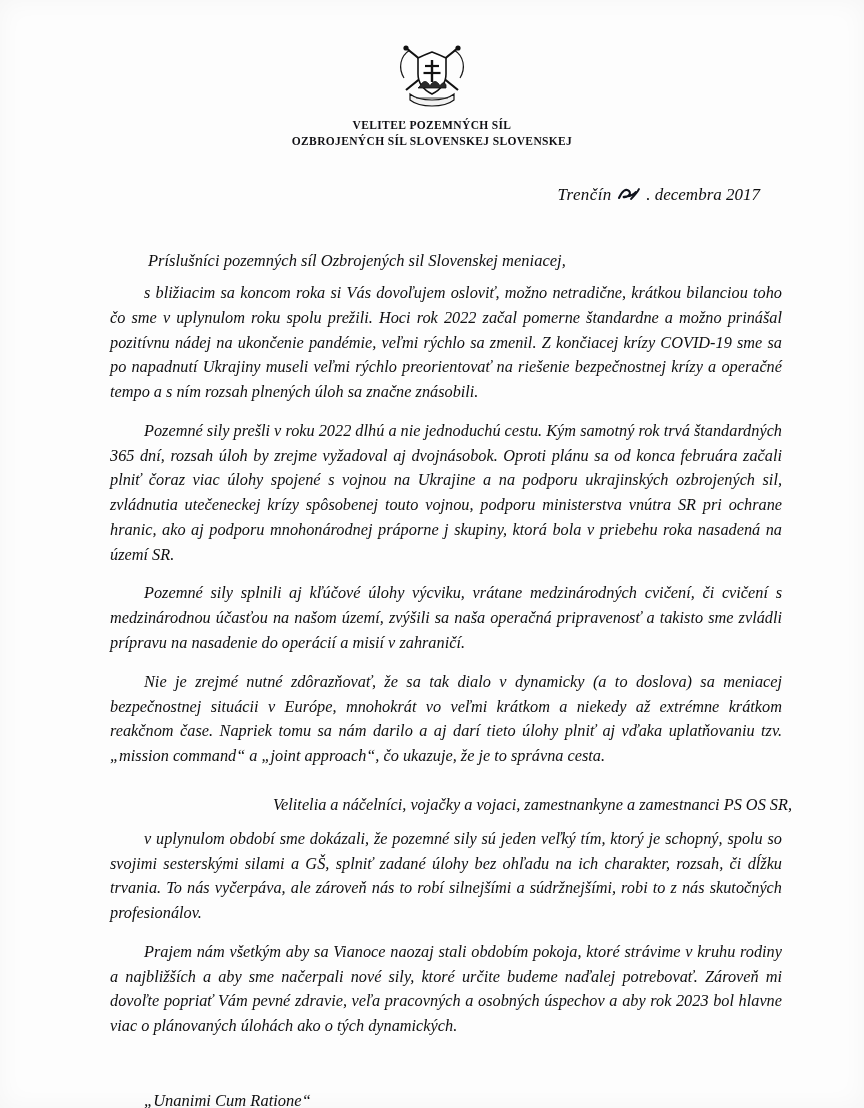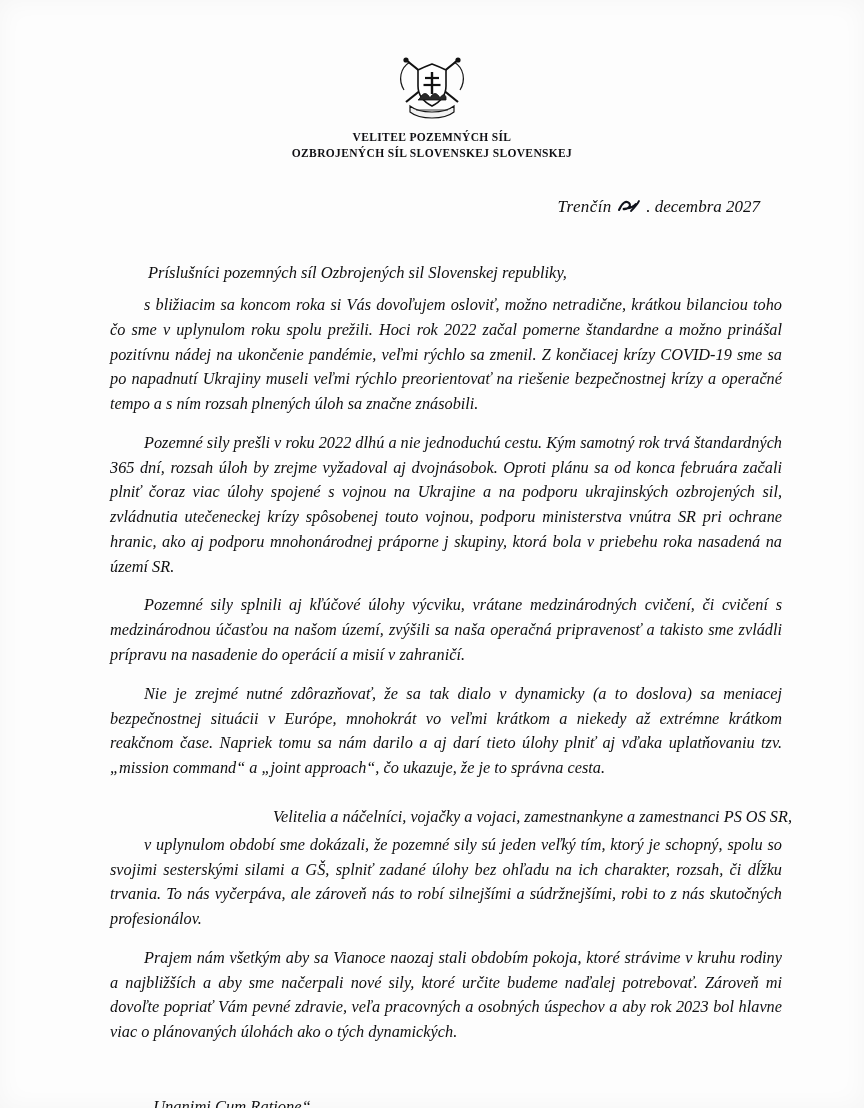--- a/index.html
+++ b/index.html
@@ -14,21 +14,21 @@
     color: #0f0f10;
     overflow: hidden;
     position: relative;
   }
   .page {
     position: relative;
     width: 864px;
     height: 1108px;
     background: #fdfdfd;
     box-sizing: border-box;
-    padding: 16px 72px;
+    padding: 4px 72px;
   }
 
   
   .emblem-wrap {
     padding-top: 34px;
     display: flex;
     flex-direction: column;
     align-items: center;
   }
   .emblem {
@@ -150,35 +150,35 @@
   </div>
 
   <div class="placedate">
     <span class="city">Trenčín</span>
     <span class="daymark">
       <svg viewBox="0 0 26 18" width="26" height="18" aria-hidden="true">
         <path d="M3 13 C6 6, 10 3, 13 6 C16 9, 11 13, 7 12 C11 11, 16 12, 20 7" stroke="#10131c" stroke-width="2.1" fill="none" stroke-linecap="round"></path>
         <path d="M15 14 C18 11, 21 8, 23 4" stroke="#10131c" stroke-width="1.8" fill="none" stroke-linecap="round"></path>
       </svg>
     </span>
-    <span>. decembra 2027</span>
+    <span>. decembra 2017</span>
   </div>
 
-  <div class="salutation">Príslušníci pozemných síl Ozbrojených sil Slovenskej republiky,</div>
+  <div class="salutation">Príslušníci pozemných síl Ozbrojených sil Slovenskej meniacej,</div>
 
   <div class="body-block">
     <p class="para">s bližiacim sa koncom roka si Vás dovoľujem osloviť, možno netradične, krátkou bilanciou toho čo sme v uplynulom roku spolu prežili. Hoci rok 2022 začal pomerne štandardne a možno prinášal pozitívnu nádej na ukončenie pandémie, veľmi rýchlo sa zmenil. Z končiacej krízy COVID-19 sme sa po napadnutí Ukrajiny museli veľmi rýchlo preorientovať na riešenie bezpečnostnej krízy  a operačné tempo a s ním rozsah plnených úloh sa značne znásobili.</p>
     <p class="para">Pozemné sily prešli v roku 2022 dlhú a nie jednoduchú cestu. Kým samotný rok trvá štandardných 365 dní, rozsah úloh by zrejme vyžadoval aj dvojnásobok. Oproti plánu sa od konca februára začali plniť čoraz viac úlohy spojené s vojnou na Ukrajine a na podporu ukrajinských ozbrojených sil, zvládnutia utečeneckej krízy spôsobenej touto vojnou, podporu ministerstva vnútra SR pri ochrane hranic, ako aj podporu mnohonárodnej práporne j skupiny, ktorá bola v priebehu roka nasadená na území SR.</p>
     <p class="para">Pozemné sily splnili aj kľúčové úlohy výcviku, vrátane medzinárodných cvičení, či cvičení s medzinárodnou účasťou na našom území, zvýšili sa naša operačná pripravenosť a takisto sme zvládli prípravu na nasadenie do operácií a misií v zahraničí.</p>
     <p class="para">Nie je zrejmé nutné zdôrazňovať, že sa tak dialo v dynamicky (a to doslova) sa meniacej bezpečnostnej situácii v Európe, mnohokrát vo veľmi krátkom a niekedy až extrémne krátkom reakčnom čase. Napriek tomu sa nám darilo a aj darí tieto úlohy plniť aj vďaka uplatňovaniu tzv. „mission command“ a „joint approach“, čo ukazuje, že je to správna cesta.</p>
   </div>
 
   <div class="salutation2">Velitelia a náčelníci, vojačky a vojaci, zamestnankyne a zamestnanci PS OS SR,</div>
 
-  <div class="body-block" style="margin-top:6px;">
+  <div class="body-block" style="margin-top:12px;">
     <p class="para">v uplynulom období sme dokázali, že pozemné sily sú jeden veľký tím, ktorý je schopný, spolu so svojimi sesterskými silami a GŠ, splniť zadané úlohy bez ohľadu na ich charakter, rozsah, či dĺžku trvania. To nás vyčerpáva, ale zároveň nás to robí silnejšími a súdržnejšími, robi to z nás skutočných profesionálov.</p>
     <p class="para">Prajem nám všetkým aby sa Vianoce naozaj stali obdobím pokoja, ktoré strávime v kruhu rodiny a najbližších a aby sme načerpali nové sily, ktoré určite budeme naďalej potrebovať. Zároveň mi dovoľte popriať Vám pevné zdravie, veľa pracovných a osobných úspechov a aby rok 2023 bol hlavne viac o plánovaných úlohách ako o tých dynamických.</p>
   </div>
 
   <div class="motto">„Unanimi Cum Ratione“</div>
 
   <div class="page-edge-shadow"></div>
 </div>
 
 </body></html>

